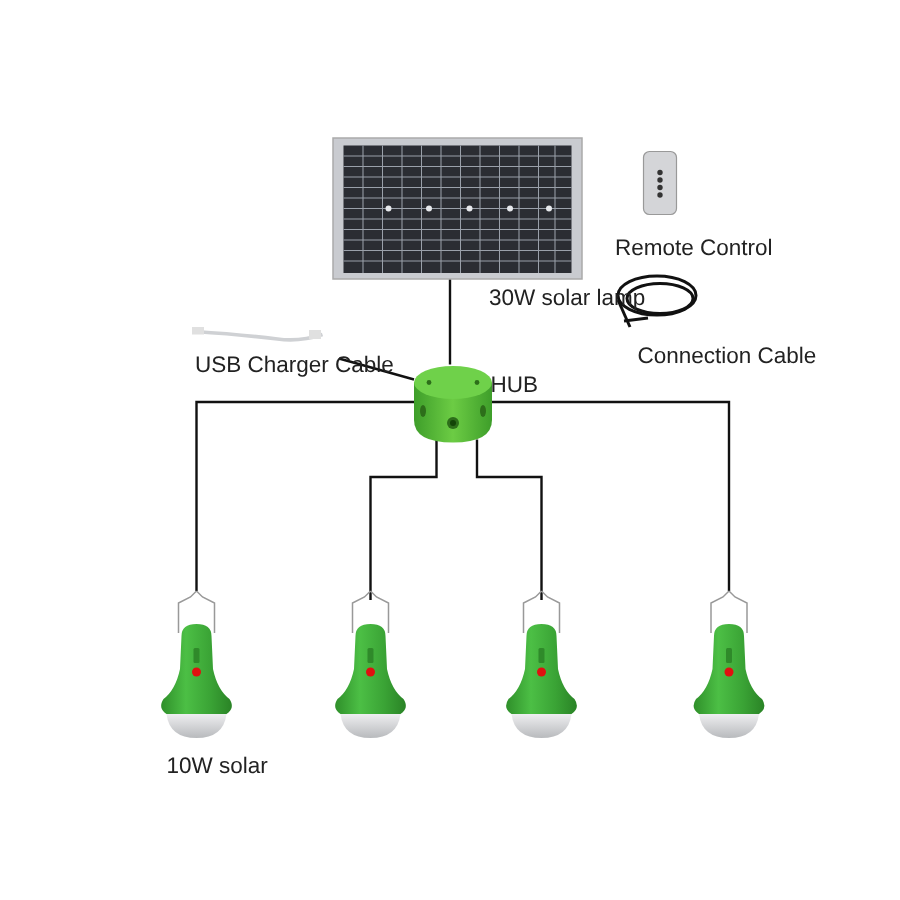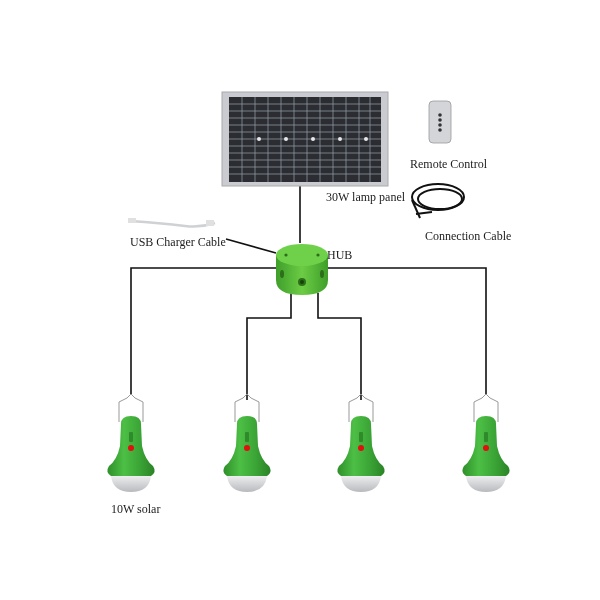--- a/index.html
+++ b/index.html
@@ -1,19 +1,19 @@
 <!DOCTYPE html>
 <html><head>
 <meta charset="utf-8">
 <style>
   html, body { margin:0; padding:0; background:#ffffff; }
   body { width:600px; height:600px; position:relative; overflow:hidden;
          font-family:"Liberation Sans", sans-serif; }
   .stage { position:absolute; left:0; top:0; width:600px; height:600px; }
-  .label { position:absolute; font-size:12px; color:#222; white-space:nowrap;font-family:Liberation Serif, serif; }
+  .label { position:absolute; font-size:15px; color:#222; white-space:nowrap; }
   svg { position:absolute; left:0; top:0; }
 </style>
 </head>
 <body>
 
 <div class="stage">
 
 <svg width="600" height="600" viewBox="0 0 600 600">
   <defs>
     <linearGradient id="lampG" x1="0" x2="1">
@@ -121,20 +121,20 @@
     <ellipse cx="282" cy="274" rx="2" ry="4" fill="#2d6e1a"></ellipse>
     <ellipse cx="322" cy="274" rx="2" ry="4" fill="#2d6e1a"></ellipse>
   </g>
 
   <use href="#lamp" x="131" y="410"></use>
   <use href="#lamp" x="247" y="410"></use>
   <use href="#lamp" x="361" y="410"></use>
   <use href="#lamp" x="486" y="410"></use>
 </svg>
 
-<div class="label" style="left:326px;top:190px;">30W lamp panel</div>
+<div class="label" style="left:326px;top:190px;">30W solar lamp</div>
 <div class="label" style="left:410px;top:157px;">Remote Control</div>
 <div class="label" style="left:425px;top:229px;">Connection Cable</div>
 <div class="label" style="left:130px;top:235px;">USB Charger Cable</div>
 <div class="label" style="left:327px;top:248px;">HUB</div>
 <div class="label" style="left:111px;top:502px;">10W solar</div>
 
 </div>
 
 </body></html>

